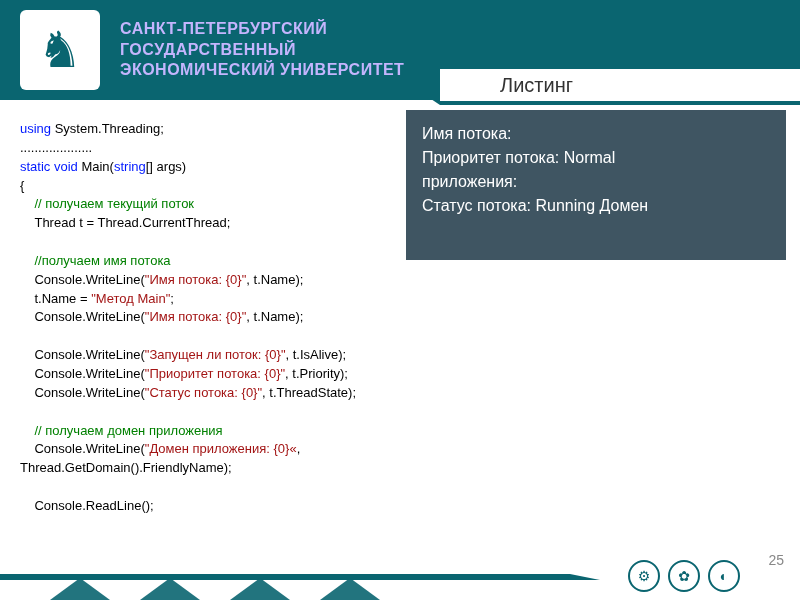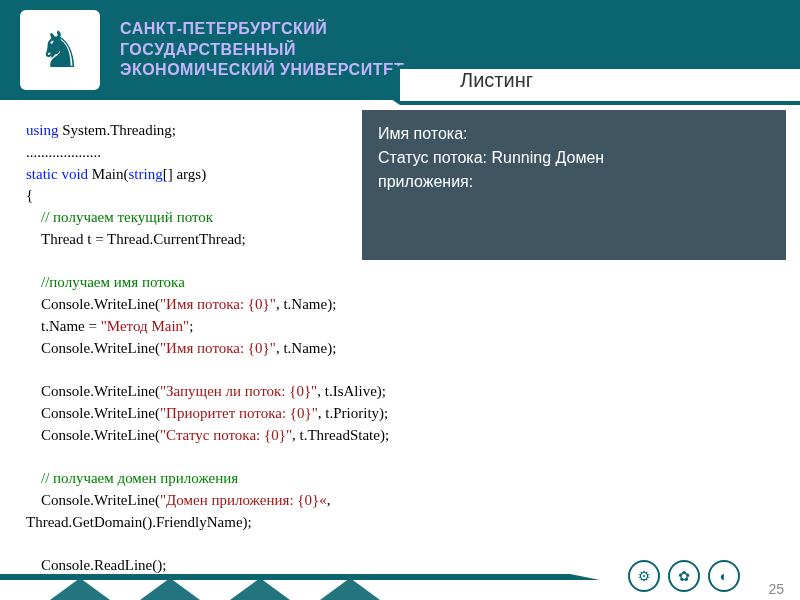--- a/index.html
+++ b/index.html
@@ -8,46 +8,46 @@
   .header { background: #0a6570; height: 100px; display: flex; align-items: center; padding: 0 20px; position: relative; }
   .header::after {
     content: ""; position: absolute; right: -30px; top: 0; width: 0; height: 0;
     border-top: 50px solid transparent; border-bottom: 50px solid transparent;
     border-left: 30px solid #0a6570;
   }
   .logo-box { width: 80px; height: 80px; background: #fff; border-radius: 6px; display: flex; align-items: center; justify-content: center; margin-right: 20px; }
   .logo-lion { color: #0a6570; font-size: 50px; }
   .uni-text { color: #c4b5fd; font-weight: bold; line-height: 1.3; font-size: 16px; letter-spacing: 0.5px; }
 
-  .ribbon { position: absolute; top: 65px; right: 0; width: 400px; height: 40px; background: #fff; z-index: 2;
+  .ribbon { position: absolute; top: 65px; right: 0; width: 360px; height: 40px; background: #fff; z-index: 2;
             border-top: 4px solid #0a6570; border-bottom: 4px solid #0a6570;
-            display: flex; align-items: flex-start; padding-left: 60px; font-size: 20px; color: #333; }
+            display: flex; align-items: center; padding-left: 60px; font-size: 20px; color: #333; }
   .ribbon::before { content: ""; position: absolute; left: -30px; top: -4px; width: 0; height: 0;
     border-top: 20px solid transparent; border-bottom: 20px solid transparent; border-right: 30px solid #0a6570; }
 
   .content { padding: 20px; position: relative; }
 
-  pre.code { font-family: Liberation Serif, serif; font-size: 15px; line-height: 1.45; white-space: pre; color: #000; margin-left: 6px; }
+  pre.code { font-family: Liberation Sans, sans-serif; font-size: 13px; line-height: 1.45; white-space: pre; color: #000; }
   .kw-blue { color: #0019ff; }
   .comment { color: #008000; }
   .string  { color: #a31515; }
 
-  .output-box { position: absolute; top: 110px; right: 14px; width: 424px;
+  .output-box { position: absolute; top: 110px; right: 14px; width: 380px;
     background: #3f5562; color: #fff; padding: 12px 16px; font-size: 16px; line-height: 1.5;
     z-index: 3; overflow: hidden; height: 150px; }
 
   .footer { position: absolute; bottom: 0; left: 0; right: 0; height: 50px; display: flex; align-items: flex-end; }
   .footer-line { position: absolute; bottom: 20px; left: 0; right: 200px; height: 6px; background: #0a6570;
     clip-path: polygon(0 0, 95% 0, 100% 100%, 0 100%); }
   .footer-chevrons { position: absolute; bottom: 0; left: 50px; display: flex; gap: 30px; }
   .chev { width: 0; height: 0; border-left: 30px solid transparent; border-right: 30px solid transparent;
           border-bottom: 22px solid #0a6570; transform: rotate(0); opacity: .9; }
   .footer-logos { position: absolute; bottom: 8px; right: 60px; display: flex; gap: 8px; }
   .flogo { width: 32px; height: 32px; border: 2px solid #0a6570; border-radius: 50%; display:flex; align-items:center; justify-content:center; font-size:14px; color:#0a6570; background:#fff; }
-  .page-num { position: absolute; bottom: 3px; right: 16px; color: #888; font-size: 14px; }
+  .page-num { position: absolute; bottom: 32px; right: 16px; color: #888; font-size: 14px; }
 </style>
 </head>
 <body>
 
 <div class="header">
   <div class="logo-box">
     <span class="logo-lion">♞</span>
   </div>
   <div class="uni-text">
     <div>САНКТ-ПЕТЕРБУРГСКИЙ</div>
@@ -55,22 +55,23 @@
     <div>ЭКОНОМИЧЕСКИЙ УНИВЕРСИТЕТ</div>
   </div>
 </div>
 
 <div class="ribbon">
   <span>Листинг</span>
 </div>
 
 <div class="output-box">
   <div>Имя потока:</div>
+  <div>Приоритет потока: Normal</div>
+  <div>приложения:</div>
   <div>Статус потока: Running Домен</div>
-  <div>приложения:</div>
 </div>
 
 <div class="content">
 <pre class="code"><span class="kw-blue">using</span><span> System.Threading;</span>
 <span>....................</span>
 <span class="kw-blue">static</span><span class="kw-blue"> void</span><span> Main(</span><span class="kw-blue">string</span><span>[] args)</span>
 <span>{</span>
 <span class="comment">    // получаем текущий поток</span>
 <span>    Thread t = Thread.CurrentThread;</span>
 

